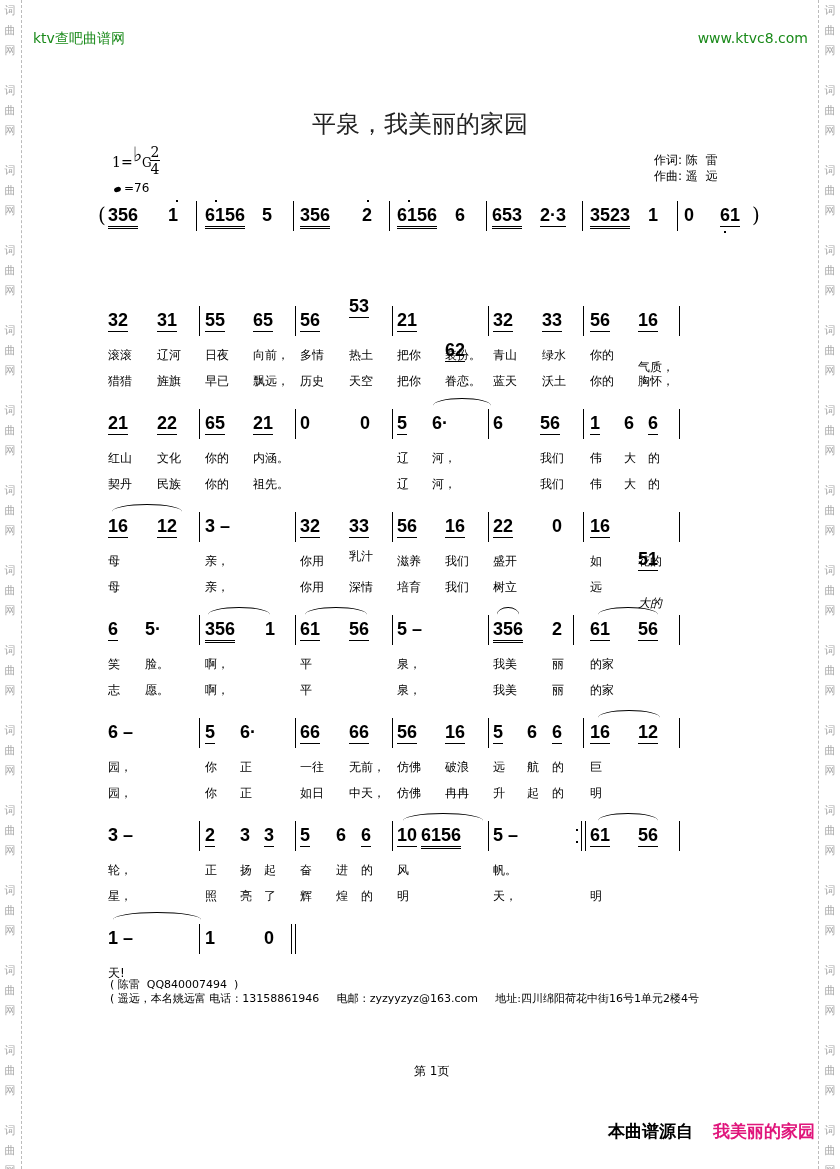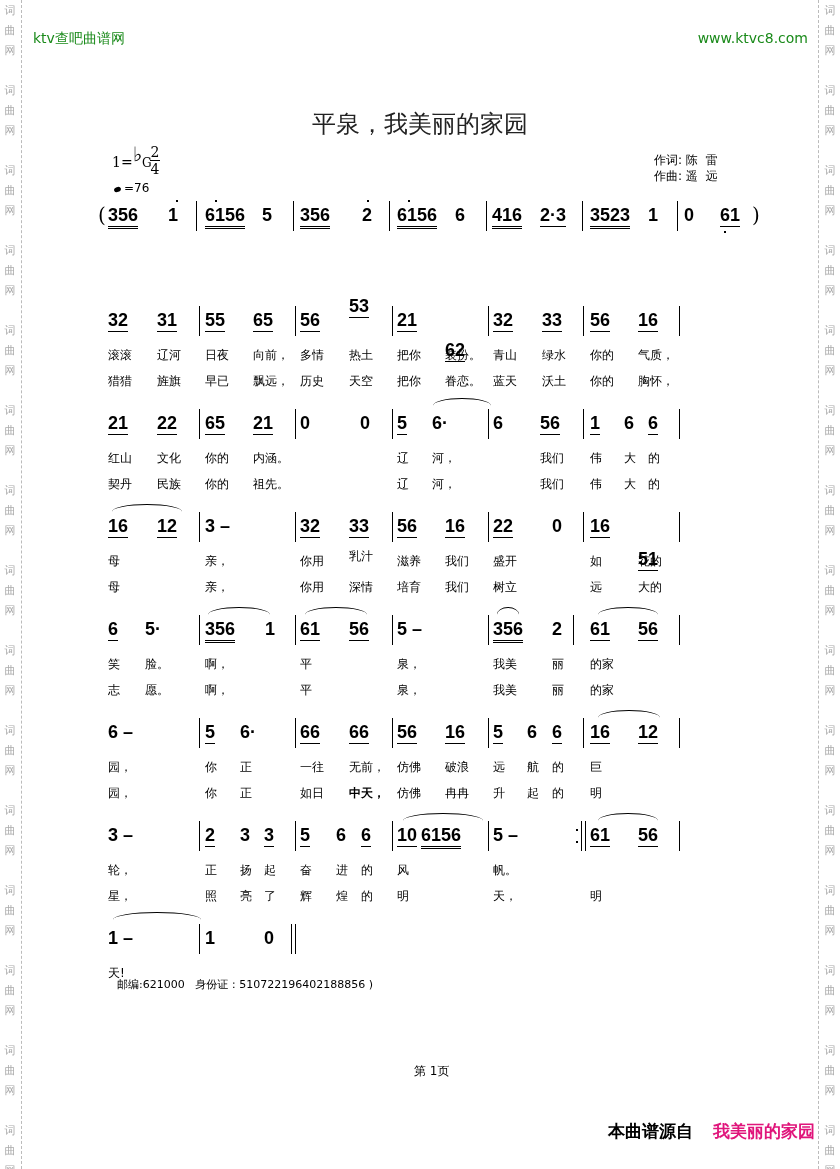--- a/index.html
+++ b/index.html
@@ -165,21 +165,21 @@
 <div id="score">
     <div class="paren" style="left: 98px; top: 203px;">(</div>
     <div class="n u2" style="left: 108px; top: 205px;">356</div>
     <div class="n" style="left: 168px; top: 205px;">1</div>
     <div class="n u2" style="left: 205px; top: 205px;">6156</div>
     <div class="n" style="left: 262px; top: 205px;">5</div>
     <div class="n u2" style="left: 300px; top: 205px;">356</div>
     <div class="n" style="left: 362px; top: 205px;">2</div>
     <div class="n u2" style="left: 397px; top: 205px;">6156</div>
     <div class="n" style="left: 455px; top: 205px;">6</div>
-    <div class="n u2" style="left: 492px; top: 205px;">416</div>
+    <div class="n u2" style="left: 492px; top: 205px;">653</div>
     <div class="n u1" style="left: 540px; top: 205px;">2·3</div>
     <div class="n u2" style="left: 590px; top: 205px;">3523</div>
     <div class="n" style="left: 648px; top: 205px;">1</div>
     <div class="n" style="left: 684px; top: 205px;">0</div>
     <div class="n u1" style="left: 720px; top: 205px;">61</div>
     <div class="bl" style="left: 196px; top: 201px;"></div>
     <div class="bl" style="left: 293px; top: 201px;"></div>
     <div class="bl" style="left: 389px; top: 201px;"></div>
     <div class="bl" style="left: 486px; top: 201px;"></div>
     <div class="bl" style="left: 582px; top: 201px;"></div>
@@ -212,21 +212,21 @@
     <div class="lyr" style="left: 157px; top: 347px;">辽河</div>
     <div class="lyr" style="left: 205px; top: 347px;">日夜</div>
     <div class="lyr" style="left: 253px; top: 347px;">向前，</div>
     <div class="lyr" style="left: 300px; top: 347px;">多情</div>
     <div class="lyr" style="left: 349px; top: 347px;">热土</div>
     <div class="lyr" style="left: 397px; top: 347px;">把你</div>
     <div class="lyr" style="left: 445px; top: 347px;">装扮。</div>
     <div class="lyr" style="left: 493px; top: 347px;">青山</div>
     <div class="lyr" style="left: 542px; top: 347px;">绿水</div>
     <div class="lyr" style="left: 590px; top: 347px;">你的</div>
-    <div class="lyr" style="left: 638px; top: 347px;">气质，</div>
+    <div class="lyr" style="left: 638px; top: 359px;">气质，</div>
     <div class="lyr" style="left: 108px; top: 373px;">猎猎</div>
     <div class="lyr" style="left: 157px; top: 373px;">旌旗</div>
     <div class="lyr" style="left: 205px; top: 373px;">早已</div>
     <div class="lyr" style="left: 253px; top: 373px;">飘远，</div>
     <div class="lyr" style="left: 300px; top: 373px;">历史</div>
     <div class="lyr" style="left: 349px; top: 373px;">天空</div>
     <div class="lyr" style="left: 397px; top: 373px;">把你</div>
     <div class="lyr" style="left: 445px; top: 373px;">眷恋。</div>
     <div class="lyr" style="left: 493px; top: 373px;">蓝天</div>
     <div class="lyr" style="left: 542px; top: 373px;">沃土</div>
@@ -298,21 +298,21 @@
     <div class="lyr" style="left: 590px; top: 553px;">如</div>
     <div class="lyr" style="left: 638px; top: 553px;">花的</div>
     <div class="lyr" style="left: 108px; top: 579px;">母</div>
     <div class="lyr" style="left: 205px; top: 579px;">亲，</div>
     <div class="lyr" style="left: 300px; top: 579px;">你用</div>
     <div class="lyr" style="left: 349px; top: 579px;">深情</div>
     <div class="lyr" style="left: 397px; top: 579px;">培育</div>
     <div class="lyr" style="left: 445px; top: 579px;">我们</div>
     <div class="lyr" style="left: 493px; top: 579px;">树立</div>
     <div class="lyr" style="left: 590px; top: 579px;">远</div>
-    <div class="lyr" style="left: 638px; top: 579px;">大的</div>
+    <div class="lyr" style="left: 638px; top: 595px; font-style: italic;">大的</div>
     <div class="n u1" style="left: 108px; top: 619px;">6</div>
     <div class="n" style="left: 145px; top: 619px;">5·</div>
     <div class="n u2" style="left: 205px; top: 619px;">356</div>
     <div class="n" style="left: 265px; top: 619px;">1</div>
     <div class="n u1" style="left: 300px; top: 619px;">61</div>
     <div class="n u1" style="left: 349px; top: 619px;">56</div>
     <div class="n" style="left: 397px; top: 619px;">5 –</div>
     <div class="n u2" style="left: 493px; top: 619px;">356</div>
     <div class="n" style="left: 552px; top: 619px;">2</div>
     <div class="n u1" style="left: 590px; top: 619px;">61</div>
@@ -365,21 +365,21 @@
     <div class="lyr" style="left: 397px; top: 759px;">仿佛</div>
     <div class="lyr" style="left: 445px; top: 759px;">破浪</div>
     <div class="lyr" style="left: 493px; top: 759px;">远</div>
     <div class="lyr" style="left: 527px; top: 759px;">航</div>
     <div class="lyr" style="left: 552px; top: 759px;">的</div>
     <div class="lyr" style="left: 590px; top: 759px;">巨</div>
     <div class="lyr" style="left: 108px; top: 785px;">园，</div>
     <div class="lyr" style="left: 205px; top: 785px;">你</div>
     <div class="lyr" style="left: 240px; top: 785px;">正</div>
     <div class="lyr" style="left: 300px; top: 785px;">如日</div>
-    <div class="lyr" style="left: 349px; top: 785px; font-weight: bold;">中天，</div>
+    <div class="lyr" style="left: 349px; top: 785px;">中天，</div>
     <div class="lyr" style="left: 397px; top: 785px;">仿佛</div>
     <div class="lyr" style="left: 445px; top: 785px;">冉冉</div>
     <div class="lyr" style="left: 493px; top: 785px;">升</div>
     <div class="lyr" style="left: 527px; top: 785px;">起</div>
     <div class="lyr" style="left: 552px; top: 785px;">的</div>
     <div class="lyr" style="left: 590px; top: 785px;">明</div>
     <div class="n" style="left: 108px; top: 825px;">3 –</div>
     <div class="n u1" style="left: 205px; top: 825px;">2</div>
     <div class="n" style="left: 240px; top: 825px;">3</div>
     <div class="n u1" style="left: 264px; top: 825px;">3</div>
@@ -430,20 +430,21 @@
     <div class="slur" style="left: 305px; top: 607px; width: 62px;"></div>
     <div class="slur" style="left: 497px; top: 607px; width: 22px;"></div>
     <div class="slur" style="left: 598px; top: 607px; width: 60px;"></div>
     <div class="slur" style="left: 598px; top: 710px; width: 62px;"></div>
     <div class="slur" style="left: 403px; top: 813px; width: 80px;"></div>
     <div class="slur" style="left: 598px; top: 813px; width: 60px;"></div>
     <div class="slur" style="left: 113px; top: 912px; width: 88px;"></div>
   </div>
 
 <div class="info">
-  <div>  邮编:621000   身份证：510722196402188856 )</div>
+  <div>( 陈雷  QQ840007494  )</div>
+  <div>( 遥远，本名姚远富 电话：13158861946     电邮：zyzyyzyz@163.com     地址:四川绵阳荷花中街16号1单元2楼4号</div>
 </div>
 
 <div class="pagenum">第 1页</div>
 
 <div class="src">
   <span class="a">本曲谱源自</span><span class="b">我美丽的家园</span>
 </div>
 
 </body></html>

